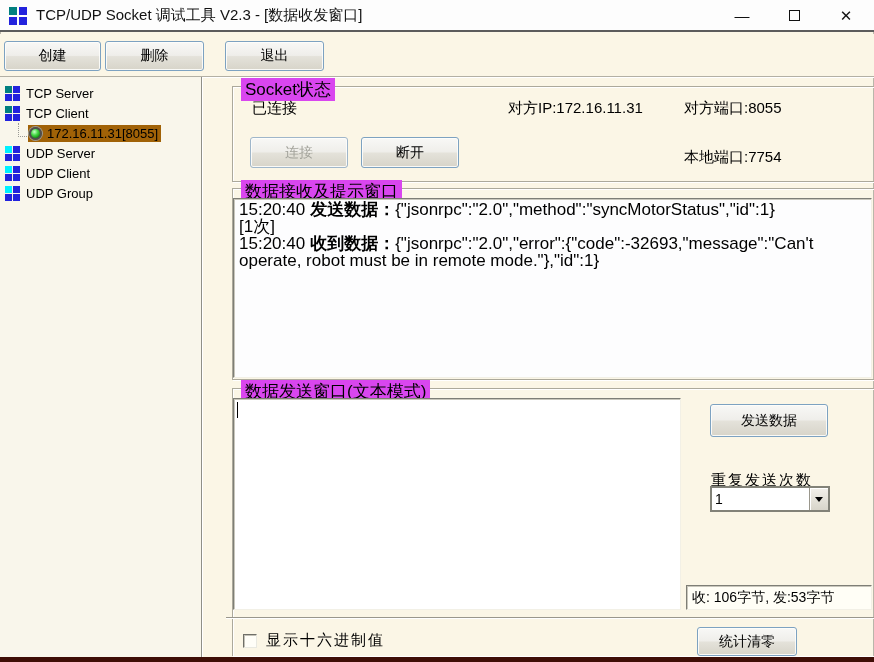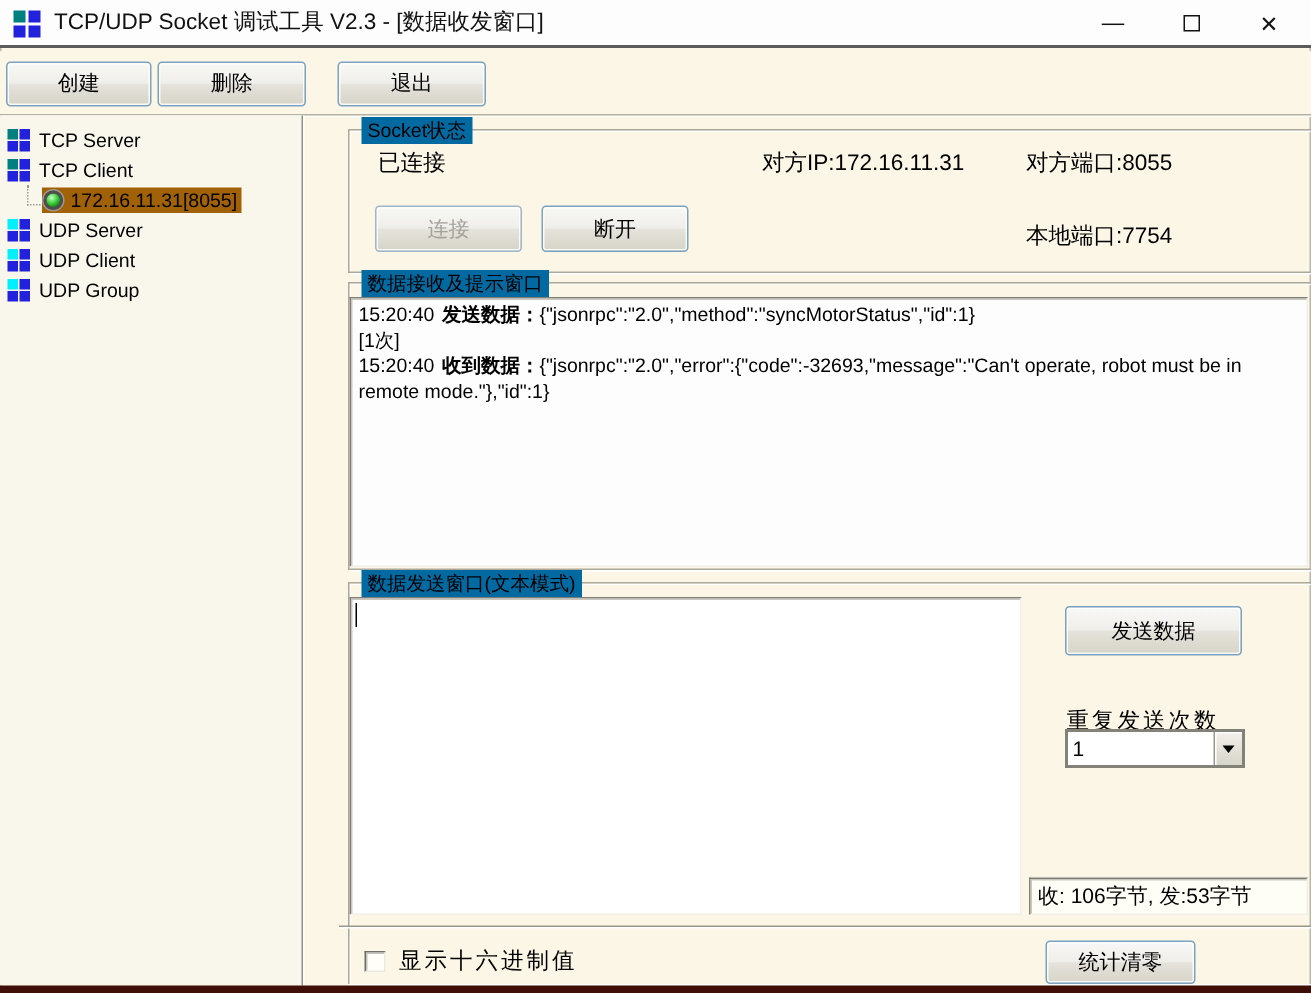--- a/index.html
+++ b/index.html
@@ -50,42 +50,42 @@
   .tree-child { left:18px; }
   .tree-connector { width:9px; height:14px; margin-top:-6px; margin-right:1px;
                     border-left:1px dotted #9a9a96; border-bottom:1px dotted #9a9a96; flex:0 0 auto; }
   .sel-wrap { display:flex; align-items:center; background:#a16207; padding:1px 3px 1px 1px; }
   .sphere-icon { width:13px; height:13px; border-radius:50%; margin-right:5px; flex:0 0 auto;
                  background: radial-gradient(circle at 38% 32%, #C9FFC9 0%, #46D846 40%, #128A12 78%, #0A5A0A 100%);
                  border:2px solid #4E4E4E; box-shadow:0 0 0 1px #9a9a94; }
 
   
   .group { position:absolute; border:1px solid #ACA99B; box-shadow: inset 1px 1px 0 #ffffff, 1px 1px 0 #ffffff; }
-  .group-title { position:absolute; top:-9px; left:8px; background:#0369a1; padding:0 4px;
-                 font-size:13px; color:#000; white-space:nowrap; }
+  .group-title { position:absolute; top:-9px; left:8px; background:#d946ef; padding:0 4px;
+                 font-size:17px; color:#000; white-space:nowrap; }
 
   .g-socket  { left:232px; top:86px;  width:648px; height:96px; }
   .g-receive { left:232px; top:188px; width:648px; height:192px; }
   .g-send    { left:232px; top:388px; width:648px; height:268px; border-bottom:none; }
 
   .lbl { position:absolute; font-size:15px; color:#000; white-space:nowrap; }
 
   .sk-state    { left:252px; top:99px; }
   .sk-peer-ip  { left:508px; top:99px; }
   .sk-peer-port{ left:684px; top:99px; }
   .sk-local    { left:684px; top:148px; }
   .sk-connect    { left:250px; top:137px; width:98px; height:31px; }
   .sk-disconnect { left:361px; top:137px; width:98px; height:31px; }
 
   .sunken { border:1px solid; border-color:#7E7E76 #F2F0E6 #F2F0E6 #7E7E76;
             box-shadow: inset 1px 1px 0 #C9C7BC; }
 
   .recv-box { position:absolute; left:233px; top:198px; width:639px; height:180px;
               background:#FDFDFE; overflow:hidden; padding:2px 5px; }
-  .log-line { font-size:13px; line-height:17px; color:#000; word-wrap:break-word; }
+  .log-line { font-size:17px; line-height:17px; color:#000; word-wrap:break-word; }
   .log-time { margin-right:5px; }
   .log-label { font-weight:bold; }
 
   .send-box { position:absolute; left:233px; top:398px; width:448px; height:212px; background:#FFFFFF; padding:2px 4px; }
   .caret { position:absolute; left:3px; top:3px; width:1px; height:16px; background:#000; }
 
   .send-btn   { left:710px; top:404px; width:118px; height:33px; }
   .repeat-lbl { left:711px; top:471px; letter-spacing:2px; }
   .combo { position:absolute; left:710px; top:486px; width:120px; height:26px; background:#FFFFFF;
            border:2px solid #828278; display:flex; align-items:stretch; }

